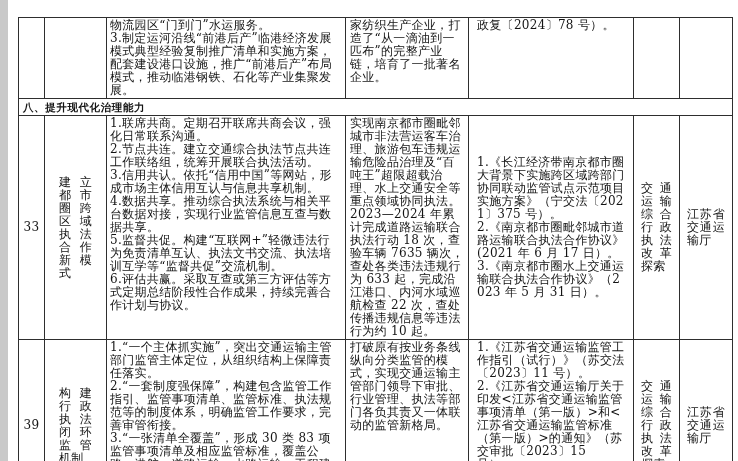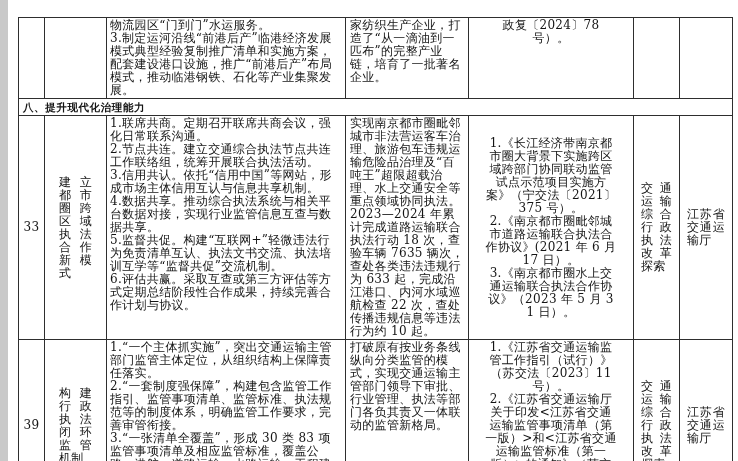--- a/index.html
+++ b/index.html
@@ -28,21 +28,21 @@
   }
   tr.h-hdr{height:29px;}
   tr.h-cont{height:74px;}
   tr.h-sec{height:17px;}
   tr.h-r38{height:182px;}
   tr.h-r39{height:123px;}
   td.c-no{ text-align:center;vertical-align:middle;}
   td.c-exp{vertical-align:middle;text-align:justify;padding:2px 14px;}
   td.c-pilot,td.c-org{vertical-align:middle;padding:16px 7px;text-align:justify;}
   td.c-eff{padding:1px 4px;}
-  td.c-ach{padding:1px 16px;text-align:center;}
+  td.c-ach{padding:1px 8px;}
   td.c-ach.mid{vertical-align:middle;}
   td.c-sec{
     font-weight:bold;font-size:10.5px;line-height:15px;
     padding:0 4px;vertical-align:middle;letter-spacing:0.6px;margin-left:28px;
   }
 </style>
 </head>
 <body>
 
 <div class="scan-strip"></div>

